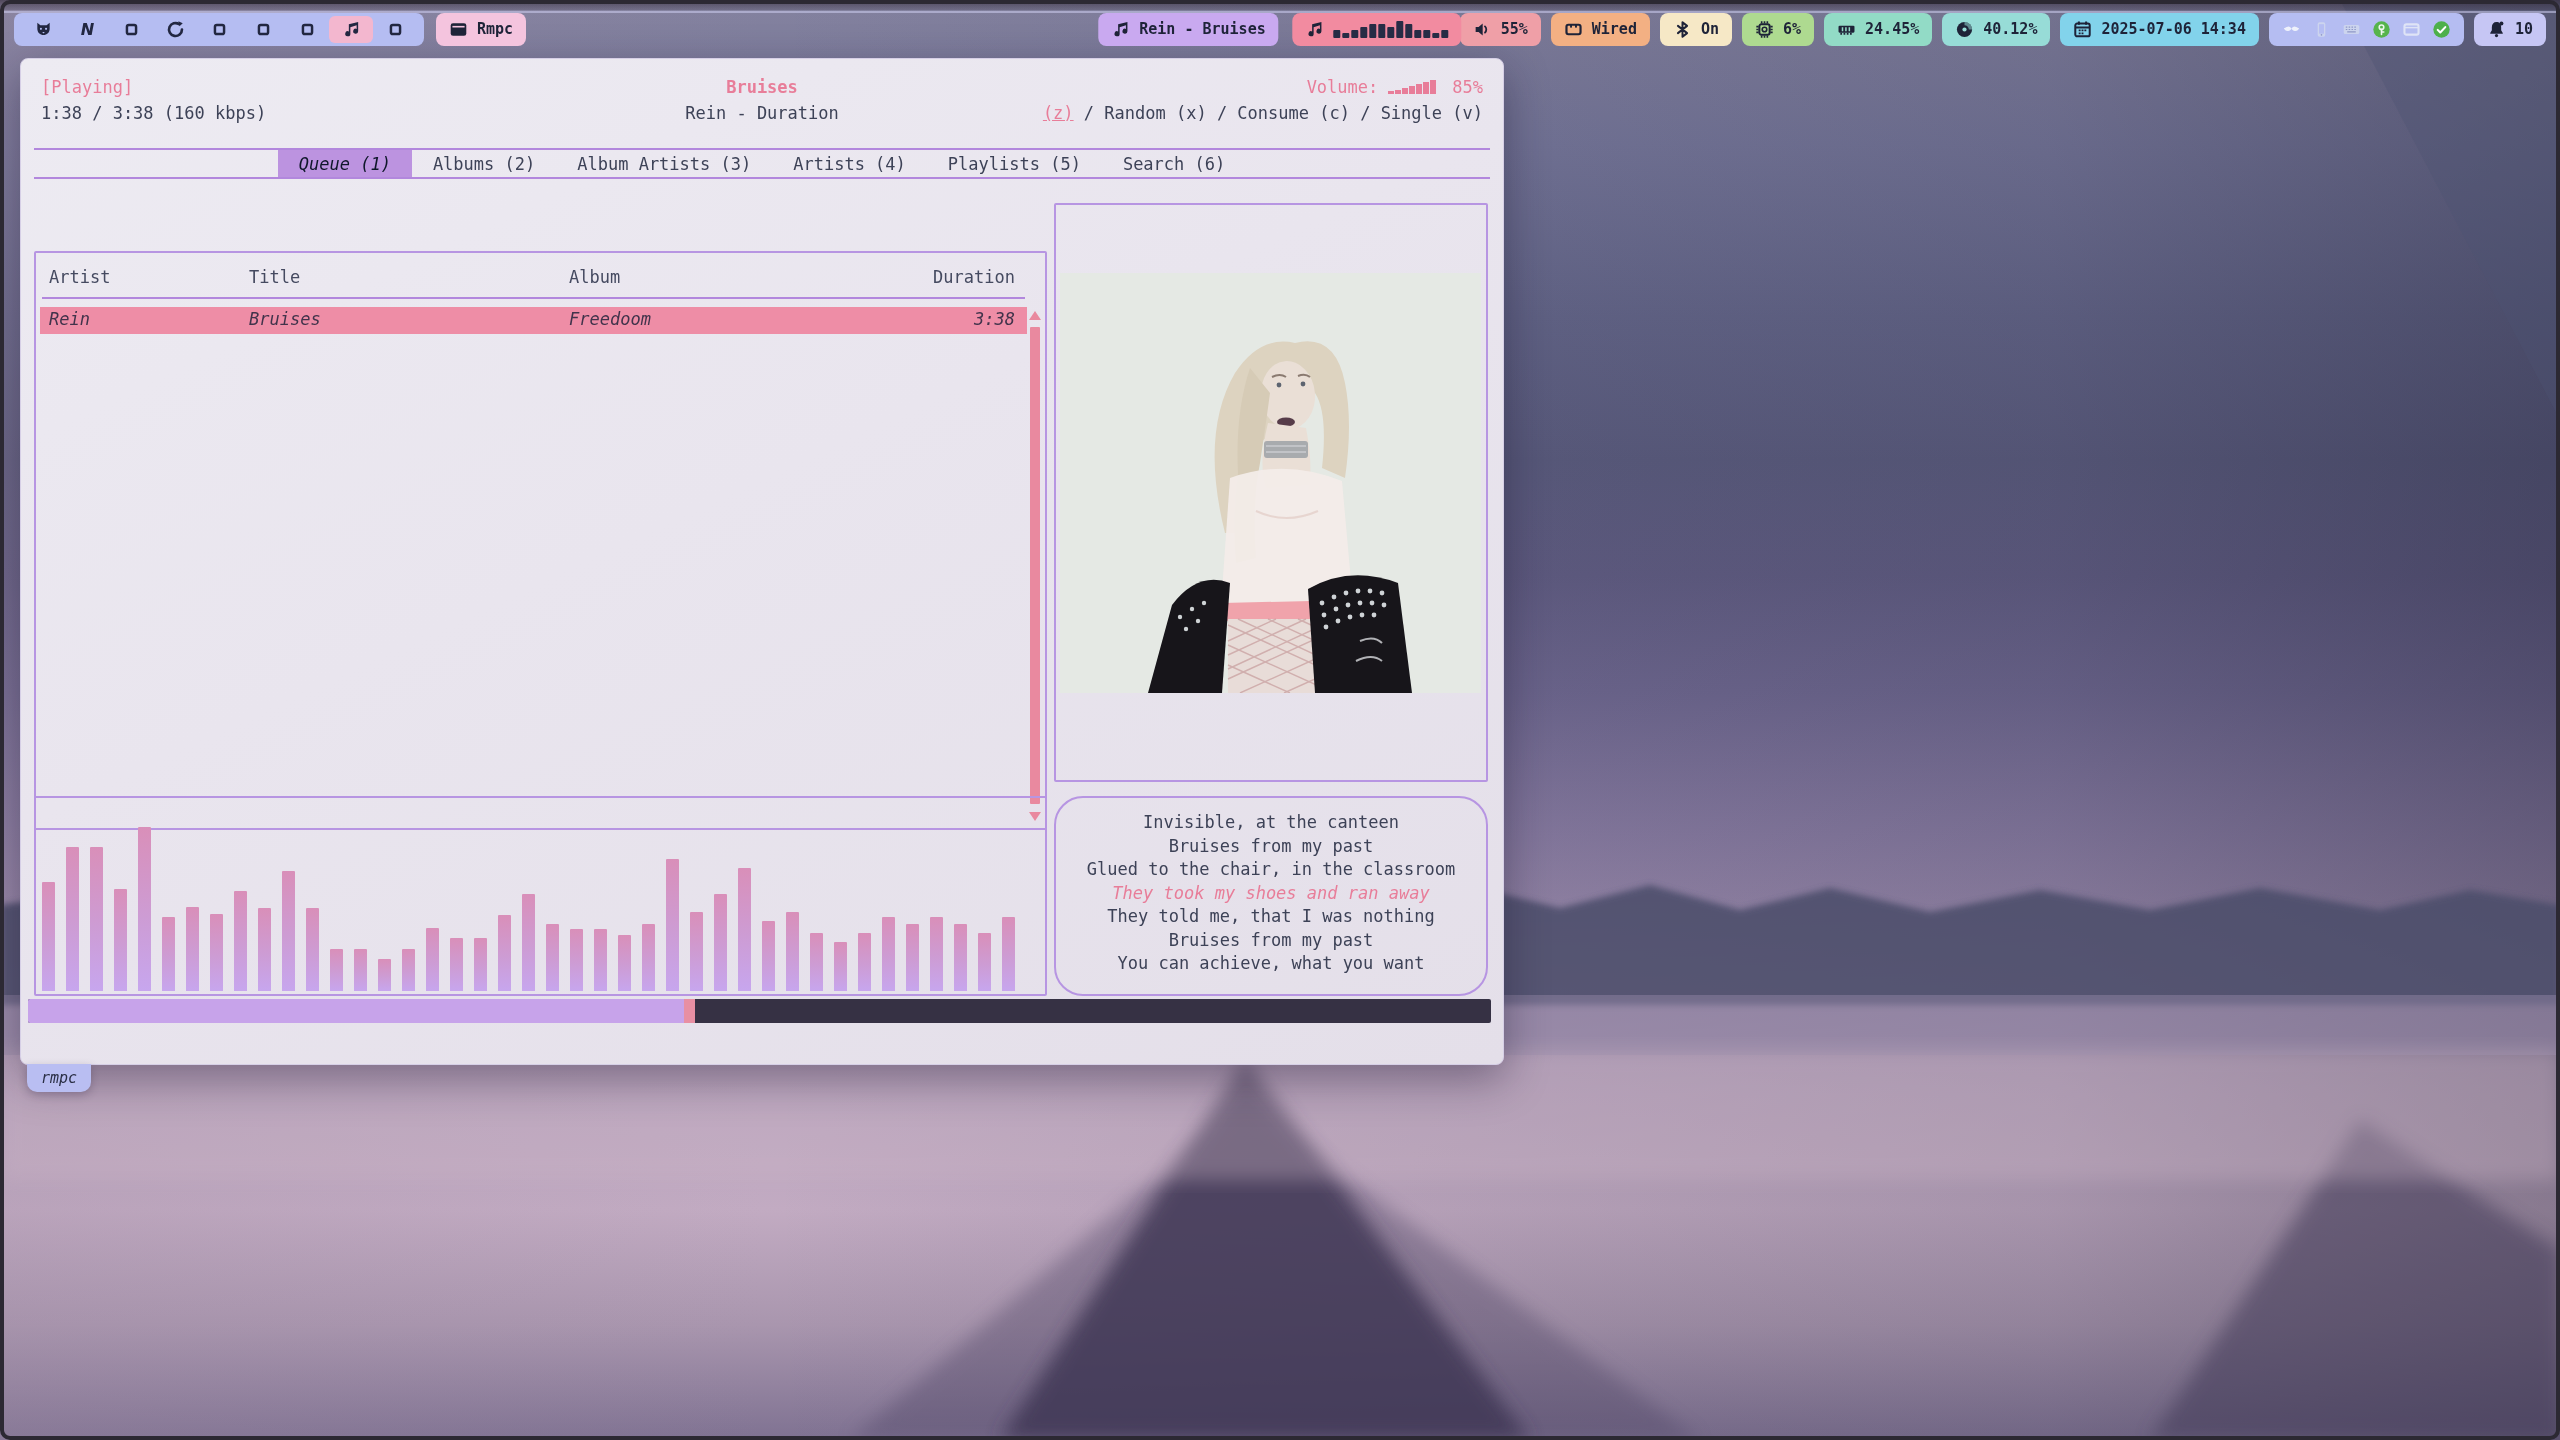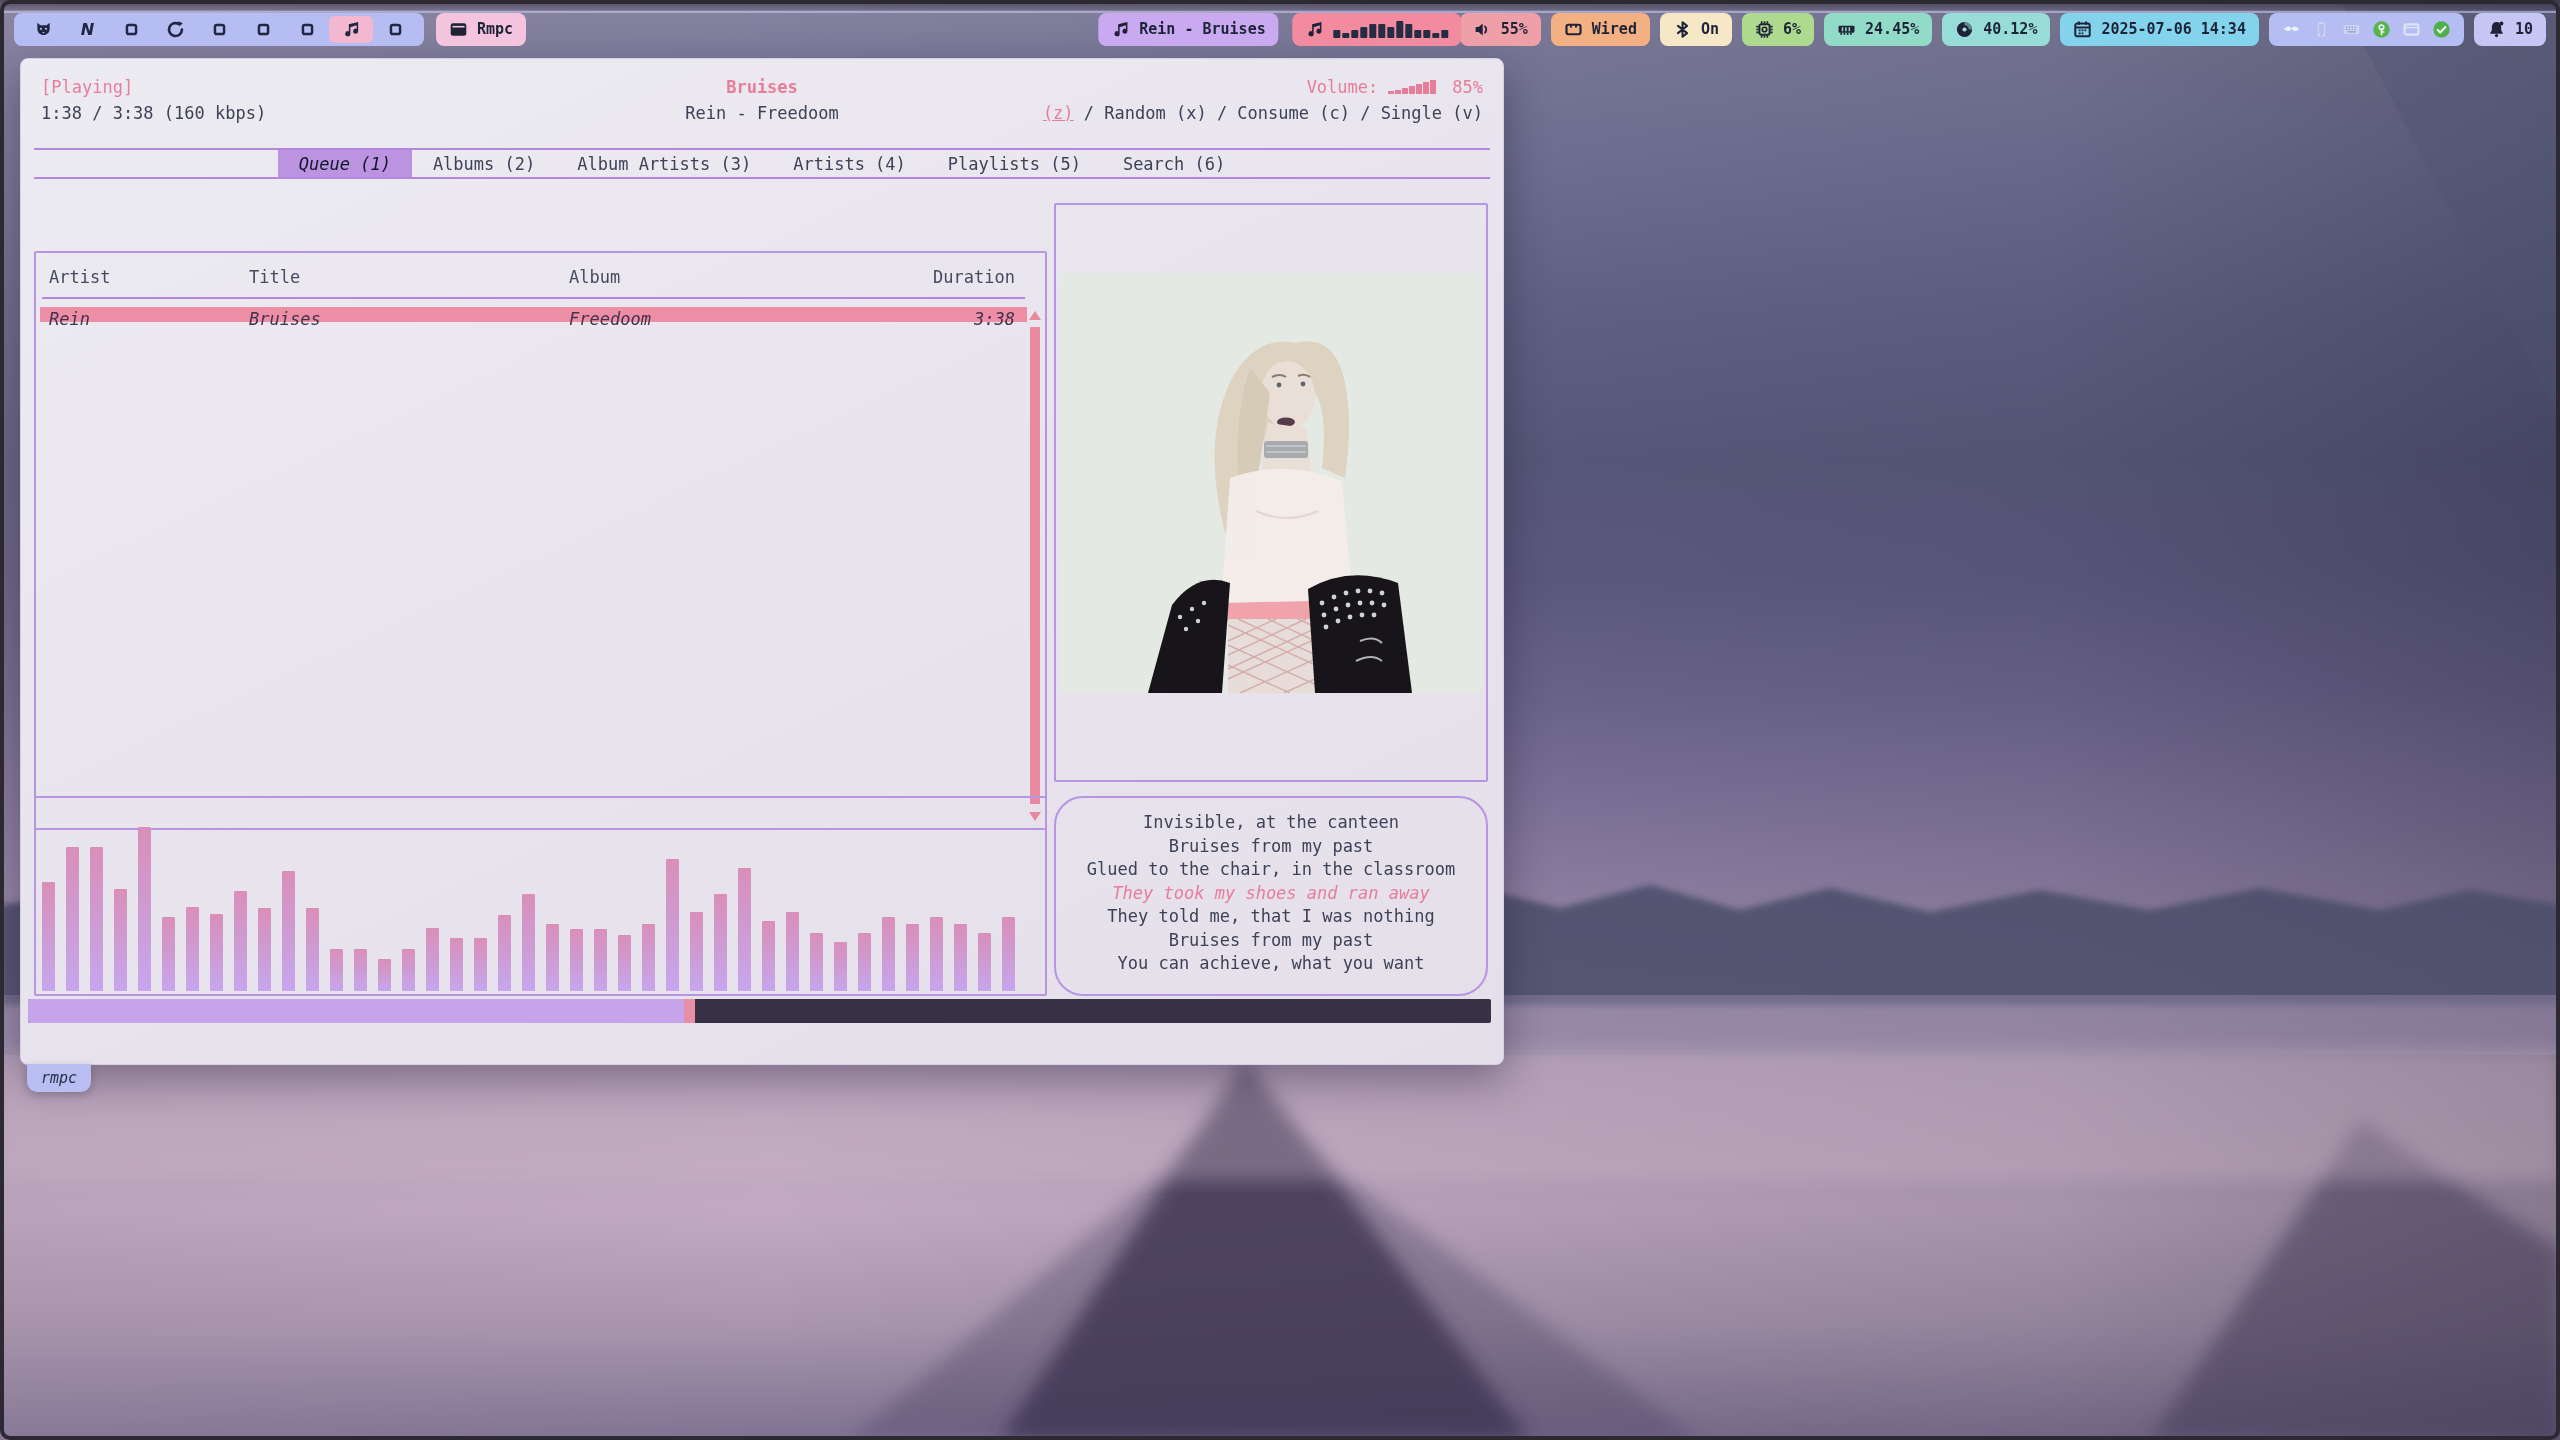--- a/index.html
+++ b/index.html
@@ -53,21 +53,21 @@
   .tabbar{position:absolute;left:13px;right:13px;top:89px;height:27px;
     border-top:2px solid #b287dd;border-bottom:2px solid #b287dd;
     display:flex;justify-content:center;align-items:stretch;}
   .tab{padding:0 21px;display:flex;align-items:center;color:#3d4257;}
   .tab.active{background:#bc93e0;font-style:italic;color:#0f172a;}
   .panel{position:absolute;border:2px solid #b795e2;border-radius:2px;}
   .queue-panel{left:13px;top:144px;width:1009px;height:575px;margin-top:48px;}
   .qhead span{position:absolute;top:14px;color:#454a60;}
   .qh0{left:13px;} .qh1{left:213px;} .qh2{left:533px;} .qh3{right:30px;}
   .qsep{position:absolute;top:44px;left:6px;right:20px;height:2px;background:#b287dd;}
-  .qrow{position:absolute;top:54px;left:4px;right:18px;height:15px;background:#ee8da6;
+  .qrow{position:absolute;top:54px;left:4px;right:18px;height:27px;background:#ee8da6;
     font-style:italic;color:#41334b;}
   .qrow span{position:absolute;top:2px;}
   .qc0{left:9px;} .qc1{left:209px;} .qc2{left:529px;} .qc3{right:12px;}
   .sb-arrow{width:0;height:0;border-left:6px solid transparent;border-right:6px solid transparent;position:absolute;right:4px;}
   .sb-up{top:58px;border-bottom:9px solid #e9899f;}
   .sb-down{bottom:7px;border-top:9px solid #e9899f;}
   .sb-thumb{position:absolute;right:5px;top:74px;bottom:24px;width:10px;background:#e9899f;border-radius:1px;}
   .art-panel{left:1033px;top:144px;width:430px;height:575px;}
   .album-art{position:absolute;left:4px;top:68px;width:421px;height:420px;}
   .viz-panel{left:13px;top:737px;width:1009px;height:196px;}
@@ -330,21 +330,21 @@
       <span class="hl pink">[Playing]</span>
       <span class="hc pink bold">Bruises</span>
       <span class="hr">
         <span class="pink">Volume:</span>
         <span class="vglyph" id="volglyph"><span style="height: 3px;"></span><span style="height: 4px;"></span><span style="height: 6px;"></span><span style="height: 8px;"></span><span style="height: 10px;"></span><span style="height: 12px;"></span><span style="height: 14px;"></span></span>
         <span class="pink">85%</span>
       </span>
     </div>
     <div class="hrow r2">
       <span class="hl">1:38 / 3:38 (160 kbps)</span>
-      <span class="hc">Rein - Freedoom</span>
+      <span class="hc">Rein - Duration</span>
       <span class="hr">
         <span class="pink uline">(z)</span>
         <span> / Random (x) / Consume (c) / Single (v)</span>
       </span>
     </div>
 
     <div class="tabbar" id="tabs">
         <div class="tab active">Queue (1)</div>
         <div class="tab">Albums (2)</div>
         <div class="tab">Album Artists (3)</div>

